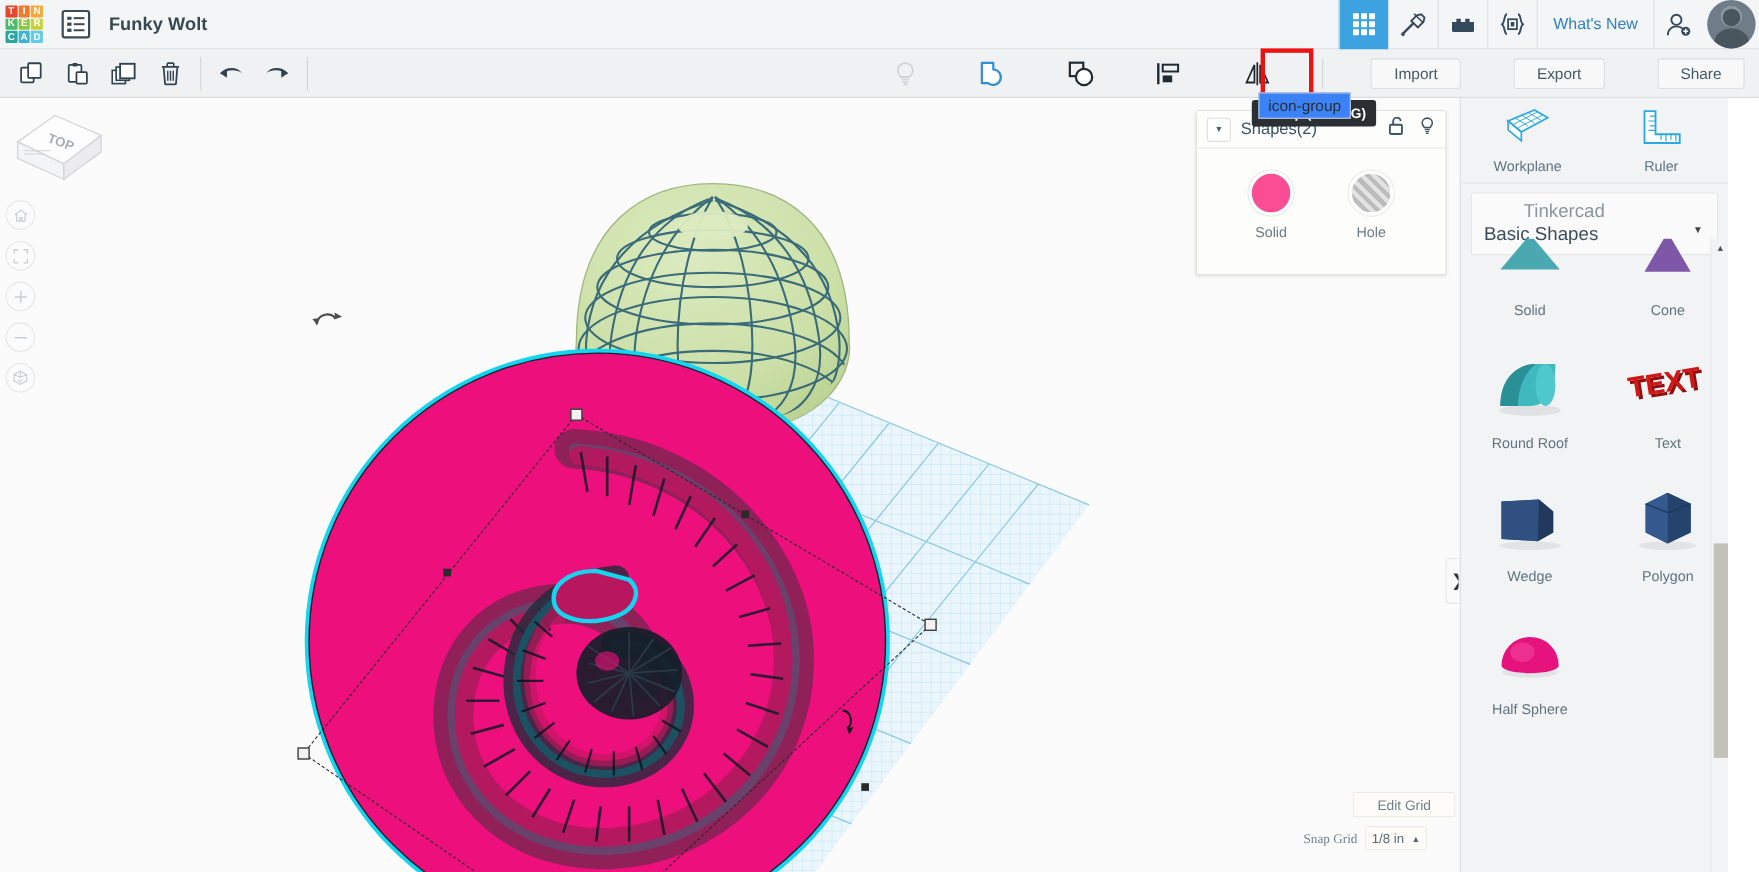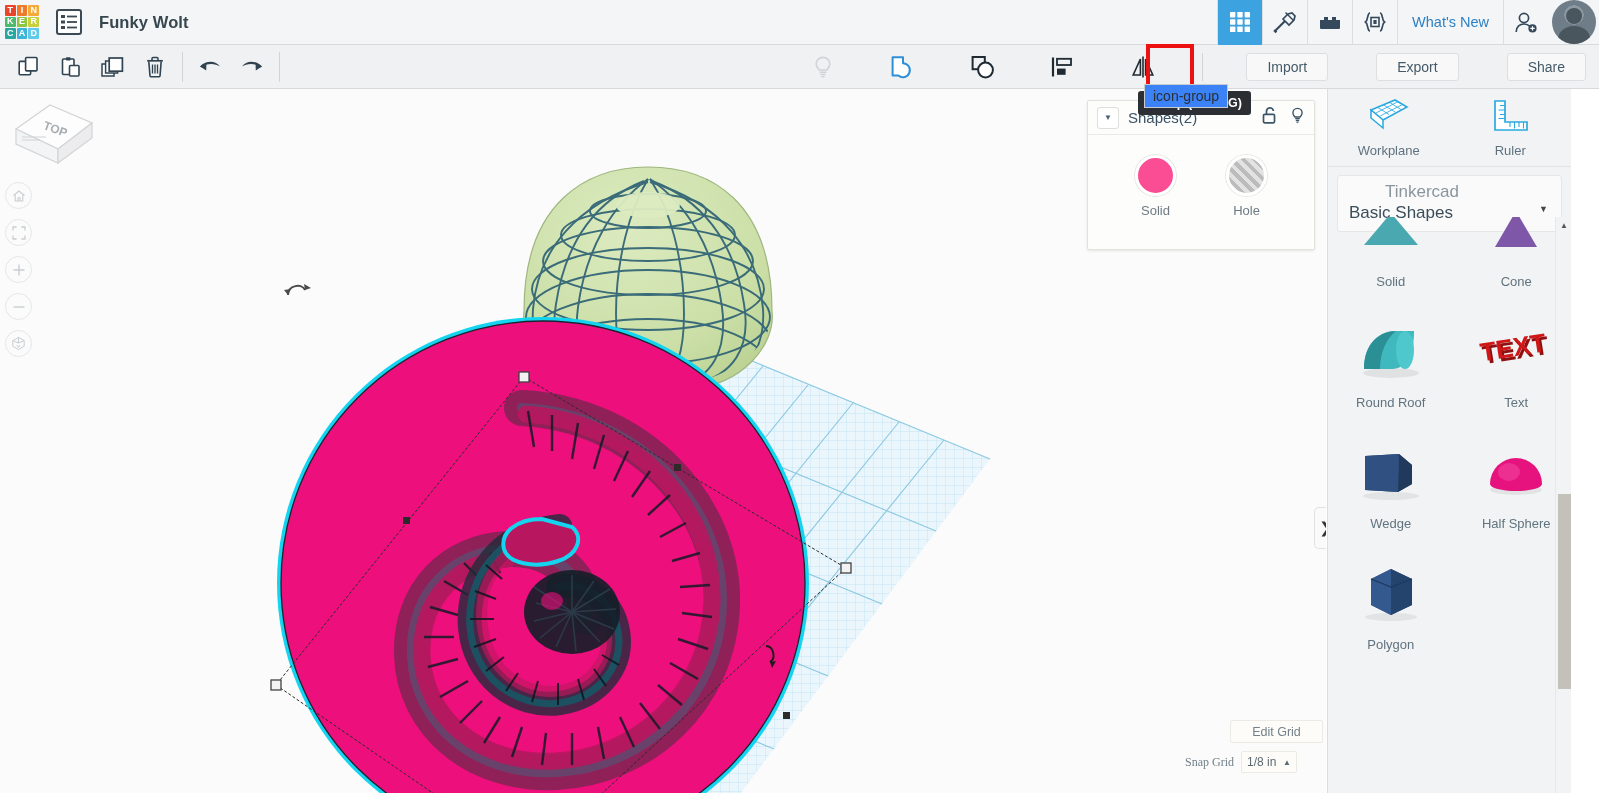--- a/index.html
+++ b/index.html
@@ -707,38 +707,38 @@
               <path d="M47 14 L60 25 L60 44 L46 52 Z" fill="#20395c"></path>
               <path d="M13 16 L47 14 L46 52 L13 50 Z" fill="#2f5081"></path>
             </svg>
           </div>
           <div class="sb-cell-lbl">Wedge</div>
         </div>
 
         <div class="sb-cell">
           <div class="sb-thumb">
             <svg width="78" height="64" viewBox="0 0 78 64">
-              <ellipse cx="39" cy="50" rx="26" ry="5" fill="#00000010"></ellipse>
-              <path d="M13 44 A26 26 0 0 1 65 44 A26 7 0 0 1 13 44 Z" fill="#e6137f"></path>
-              <ellipse cx="32" cy="32" rx="11" ry="9" fill="#f2449b" opacity="0.6"></ellipse>
-            </svg>
-          </div>
-          <div class="sb-cell-lbl">Half Sphere</div>
-        </div>
-        <div class="sb-cell">
-          <div class="sb-thumb">
-            <svg width="78" height="64" viewBox="0 0 78 64">
               <ellipse cx="39" cy="56" rx="26" ry="4" fill="#00000010"></ellipse>
               <path d="M19 18 L39 8 L60 18 L60 44 L39 54 L19 44 Z" fill="#2d5182"></path>
               <path d="M39 8 L60 18 L60 44 L39 54 Z" fill="#24446e"></path>
               <path d="M19 18 L39 8 L39 54 L19 44 Z" fill="#34598e"></path>
               <path d="M19 18 L39 26 L60 18" stroke="#1d3a5e" stroke-width="1.3" fill="none"></path>
             </svg>
           </div>
           <div class="sb-cell-lbl">Polygon</div>
+        </div>
+        <div class="sb-cell">
+          <div class="sb-thumb">
+            <svg width="78" height="64" viewBox="0 0 78 64">
+              <ellipse cx="39" cy="50" rx="26" ry="5" fill="#00000010"></ellipse>
+              <path d="M13 44 A26 26 0 0 1 65 44 A26 7 0 0 1 13 44 Z" fill="#e6137f"></path>
+              <ellipse cx="32" cy="32" rx="11" ry="9" fill="#f2449b" opacity="0.6"></ellipse>
+            </svg>
+          </div>
+          <div class="sb-cell-lbl">Half Sphere</div>
         </div>
 
 
         <div class="sb-cell">
           <div class="sb-thumb">
             
           </div>
 
         </div>
         <div class="sb-cell">

